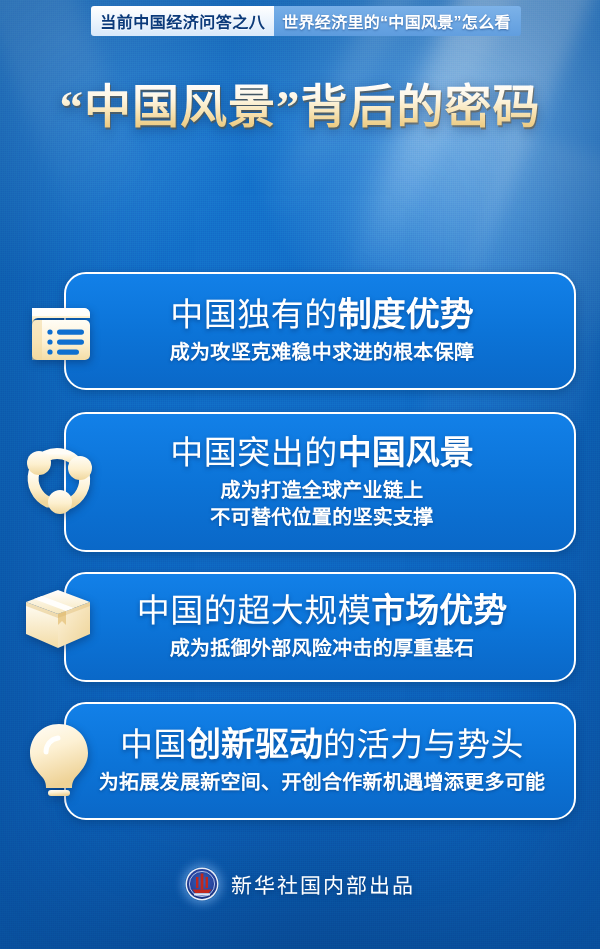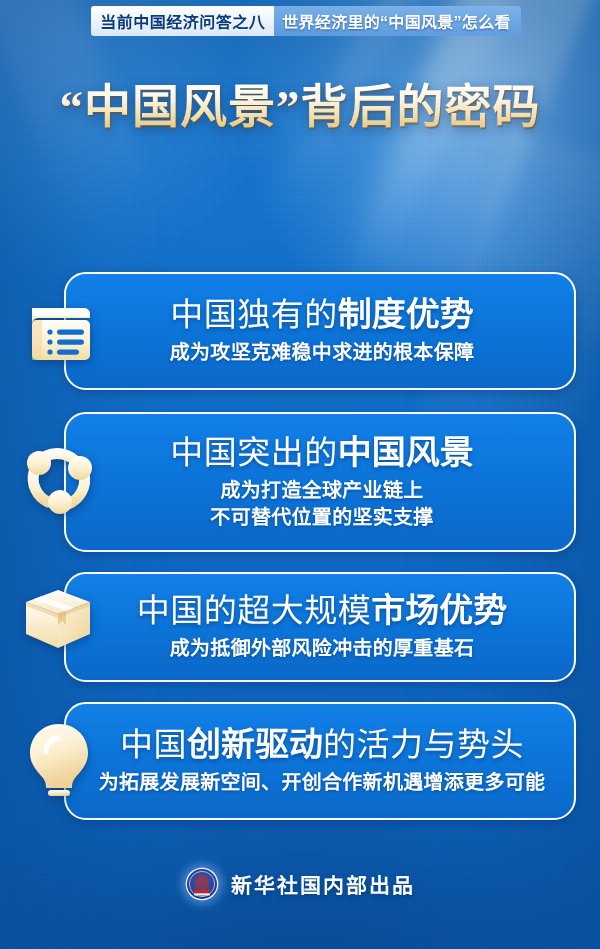--- a/index.html
+++ b/index.html
@@ -150,21 +150,21 @@
   .footer{
     position:absolute; left:0; bottom:48px; width:600px;
     display:flex; align-items:center; justify-content:center; gap:12px; z-index:6;
   }
   .logo{
     width:34px; height:34px; border-radius:50%;
     box-shadow:0 0 10px 3px rgba(150,200,255,.45);
   }
   .footer-text{
     font-family:"Liberation Serif","DejaVu Serif",serif;
-    font-weight:bold; color:#ffffff;
+    font-weight:normal; color:#ffffff;
     font-size:21px; letter-spacing:2px;
     text-shadow:0 2px 4px rgba(5,48,105,.6);
   }
 </style>
 </head>
 <body>
 
 <div id="poster">
 
   <div class="bg-base"></div>

